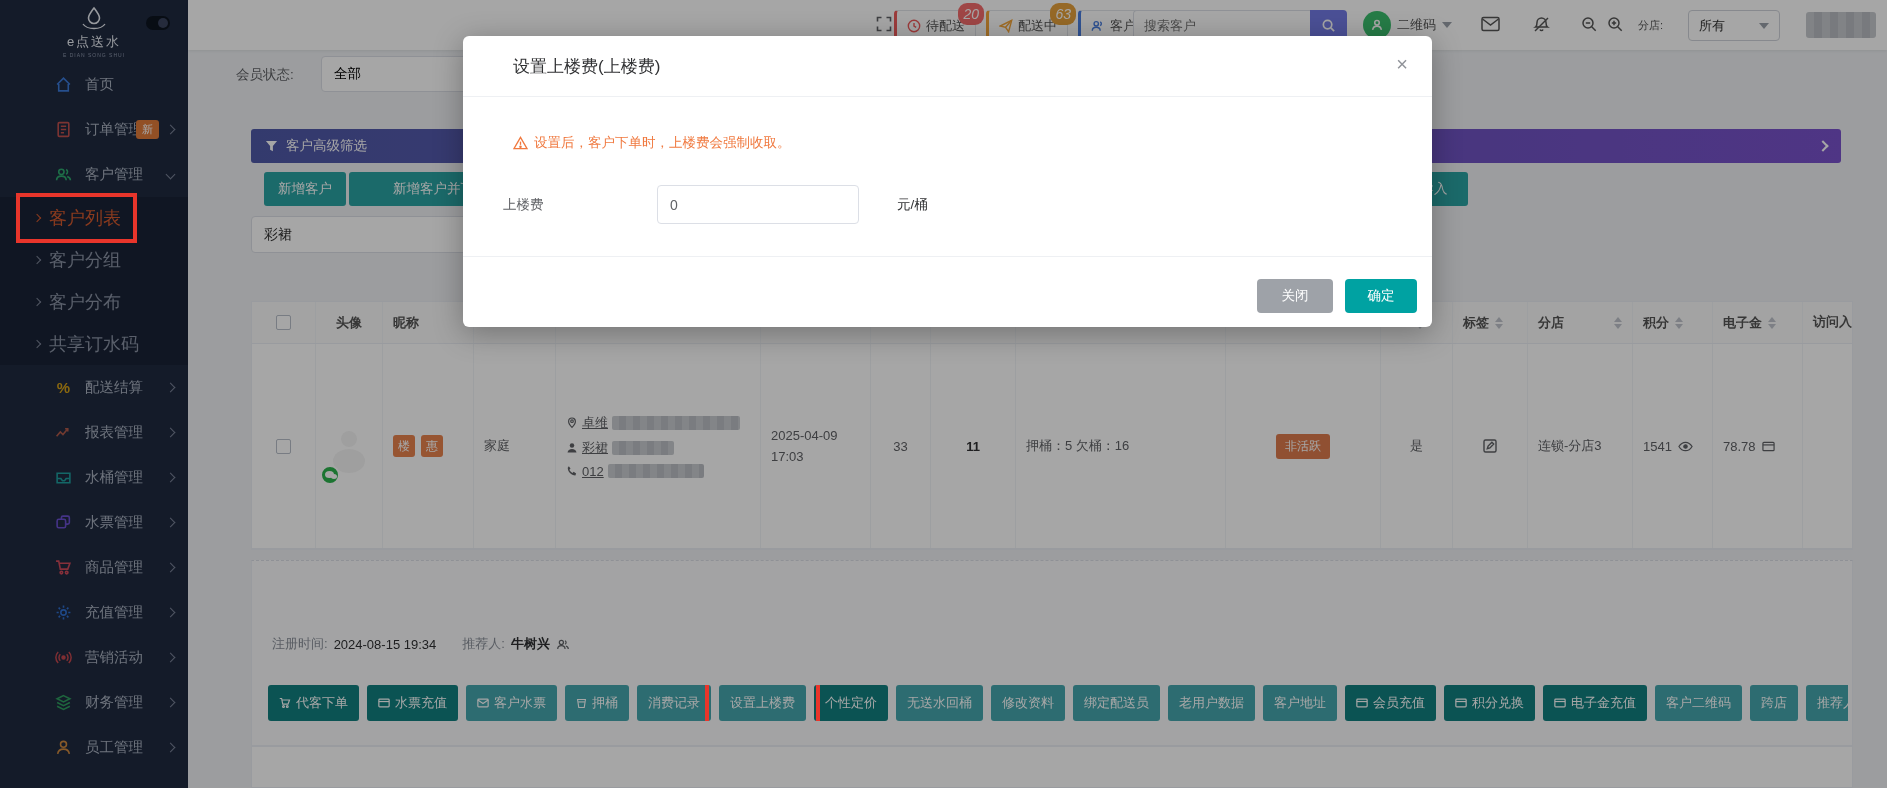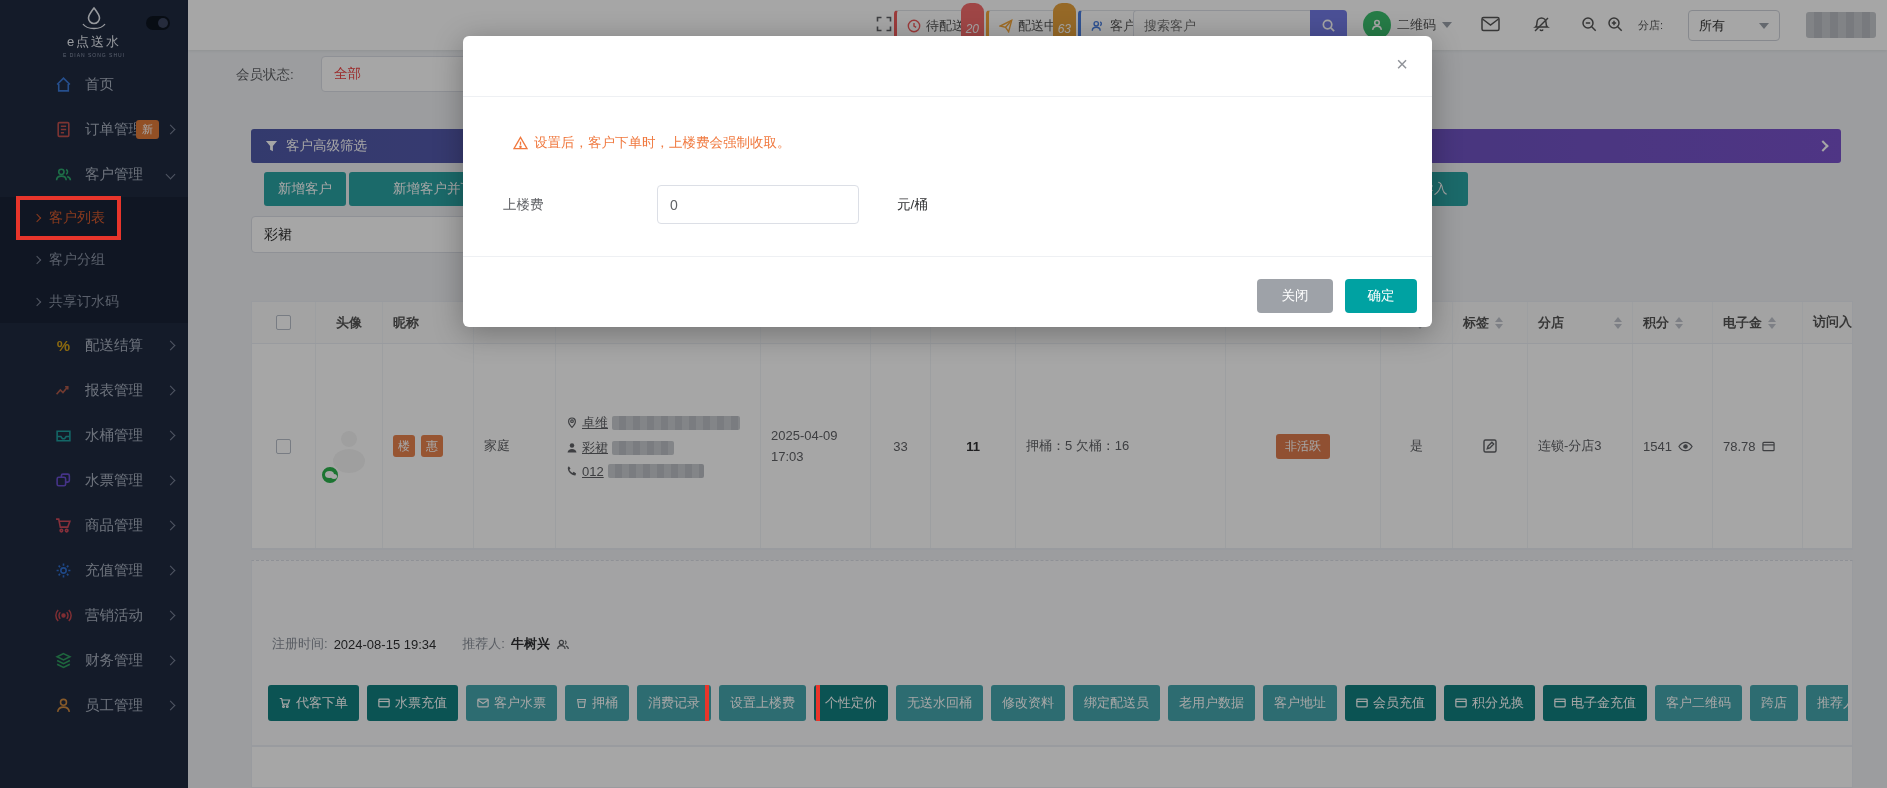--- a/index.html
+++ b/index.html
@@ -17,57 +17,57 @@
   .collapse-pill { position:absolute; right:18px; top:16px; width:24px; height:14px; border-radius:8px; background:#0d1420; }
   .collapse-pill::after { content:""; position:absolute; right:2px; top:2px; width:10px; height:10px; border-radius:50%; background:#39435c; }
   .menu { position:absolute; top:62px; left:0; right:0; }
   .mi { position:relative; display:flex; align-items:center; height:45px; padding:0 14px 0 20px; color:#aab2c0; font-size:14.5px; cursor:pointer;margin-left:35px; }
   .mi .ic { width:17px; height:17px; margin-right:13px; flex:none; }
   .mi .lbl { flex:1 1 auto; white-space:nowrap; overflow:hidden; }
   .mi .badge-new { background:#e07b3a; color:#fff; font-size:11px; padding:2px 6px; border-radius:3px; margin-right:8px; }
   .chev { width:7px; height:7px; border-right:1.6px solid #7c8598; border-bottom:1.6px solid #7c8598; flex:none; }
   .chev.r { transform:rotate(-45deg); }
   .chev.d { transform:rotate(45deg); }
-  .smi { position:relative; display:flex; align-items:center; height:42px; padding-left:34px; color:#8a93a5; font-size:14px; cursor:pointer; background:#1a2336; }
+  .smi { position:relative; display:flex; align-items:center; height:42px; padding-left:34px; color:#8a93a5; font-size:18px; cursor:pointer; background:#1a2336; }
   .smi .sub-wrap { position:relative; display:flex; align-items:center; }
   .smi .chr { width:6px; height:6px; border-right:1.5px solid #7c8598; border-bottom:1.5px solid #7c8598; transform:rotate(-45deg); margin-right:9px; flex:none; }
   .smi.active { color:#d65a2e; }
   .smi.active .chr { border-color:#d65a2e; }
   .red-target-1::after { content:""; position:absolute; left:-18px; right:-16px; top:-13px; bottom:-13px; border:4px solid #e8352b; z-index:200; pointer-events:none; }
   .col-blue{color:#3b7ad9} .col-red{color:#c0504d} .col-green{color:#2eaa6e} .col-yellow{color:#d4a017}
   .col-rust{color:#b05a4a} .col-teal{color:#1f9e9e} .col-purple{color:#6a4fd0} .col-crimson{color:#d04a5a}
   .col-blue2{color:#2f6fd0} .col-pink{color:#c5484f} .col-green2{color:#2f9e5f} .col-orange{color:#d08a3f}
   .pct { font-size:15px; font-weight:bold; width:17px; text-align:center; }
 
   
   .topbar { position:absolute; left:188px; top:0; width:1699px; height:50px; background:#fff; box-shadow:0 1px 3px rgba(0,0,0,.08); }
   .fs-icon { position:absolute; left:688px; top:16px; color:#606266; }
   .qgroup { position:absolute; left:706px; top:10px; display:flex; gap:10px; }
   .qbtn { position:relative; display:flex; align-items:center; gap:5px; height:31px; padding:0 10px; background:#fff; border:1px solid #e0e3e8; border-radius:4px; font-size:13px; color:#555; cursor:pointer; }
   .qbtn.bl-red{border-left:3px solid #f05b5b} .qbtn.bl-orange{border-left:3px solid #f5a73b} .qbtn.bl-blue{border-left:3px solid #4a7fe0}
-  .qbadge { position:absolute; top:-8px; right:-9px; color:#fff; font-size:12px; line-height:1; padding:20px 5px; border-radius:9px; }
+  .qbadge { position:absolute; top:-8px; right:-9px; color:#fff; font-size:14px; line-height:1; padding:4px 5px; border-radius:9px; }
   .qbadge.red{background:#f56c6c} .qbadge.orange{background:#e6a23c}
   .searchbox { position:absolute; left:945px; top:10px; display:flex; }
   .searchbox input { width:177px; height:31px; border:1px solid #dcdfe6; border-right:none; border-radius:4px 0 0 4px; padding:0 10px; font-size:13px; color:#606266; outline:none; }
   .searchbox .sbtn { width:37px; height:31px; background:#747ce6; border:none; border-radius:0 4px 4px 0; cursor:pointer; display:flex; align-items:center; justify-content:center; }
   .usermenu { position:absolute; left:1175px; top:11px; display:flex; align-items:center; gap:6px; cursor:pointer; }
   .avatar { width:28px; height:28px; border-radius:50%; background:#3bbf6e; display:flex; align-items:center; justify-content:center; color:#fff; font-size:13px; }
   .usermenu .uname { font-size:13px; color:#555; }
   .hicon { position:absolute; top:16px; color:#555; cursor:pointer; }
   .branch-label { position:absolute; left:1450px; top:18px; font-size:11px; color:#555; }
   .branch-select { position:absolute; left:1500px; top:10px; width:92px; height:31px; border:1px solid #cfd3da; border-radius:4px; background:#fff; display:flex; align-items:center; padding:0 10px; font-size:13px; color:#333; cursor:pointer; }
   .caret { width:0; height:0; border-left:5px solid transparent; border-right:5px solid transparent; border-top:6px solid #9aa0aa; margin-left:auto; }
   .blurblock { position:absolute; left:1618px; top:12px; width:70px; height:26px; border-radius:3px;
     background:repeating-linear-gradient(90deg,#c6c9ce 0 8px,#b9bcc2 8px 16px); }
   .blur { display:inline-block; vertical-align:middle; border-radius:2px; height:14px;
     background:repeating-linear-gradient(90deg,#c9ccd1 0 7px,#bcbfc5 7px 14px); }
 
   
   .member-label { position:absolute; left:236px; top:66px; font-size:13.5px; color:#606266; }
-  .member-select { position:absolute; left:321px; top:56px; width:205px; height:36px; background:#fff; border:1px solid #dcdfe6; border-radius:4px; display:flex; align-items:center; padding:0 12px; font-size:13.5px; color:#ef4444; cursor:pointer; }
+  .member-select { position:absolute; left:321px; top:56px; width:205px; height:36px; background:#fff; border:1px solid #dcdfe6; border-radius:4px; display:flex; align-items:center; padding:0 12px; font-size:13.5px; color:#000000; cursor:pointer; }
   .adv-bar { position:absolute; left:251px; top:129px; width:1590px; height:34px; border-radius:3px; background:linear-gradient(90deg,#4f5aa8,#7a52cc); display:flex; align-items:center; padding:0 14px; color:#fff; font-size:13.5px; cursor:pointer; }
   .adv-bar .funnel { margin-right:8px; }
   .adv-bar .achev { margin-left:auto; width:8px; height:8px; border-right:2px solid #fff; border-bottom:2px solid #fff; transform:rotate(-45deg); }
   .btn-teal { position:absolute; top:172px; height:34px; background:#2aa3a3; color:#fff; border:none; border-radius:3px; font-size:13.5px; padding:0 14px; cursor:pointer; }
   .btn-add { left:264px; } .btn-add-order { left:349px;padding-left:44px; } .btn-import { left:1400px; width:68px; }
   .tag-input { position:absolute; left:251px; top:216px; width:275px; height:37px; background:#fff; border:1px solid #dcdfe6; border-radius:4px; padding:0 12px; font-size:14px; color:#333; outline:none; }
 
   
   .table { position:absolute; left:251px; top:301px; width:1602px; background:#fff; border:1px solid #ebeef5; overflow:hidden; }
   .trh { display:flex; height:42px; background:#fafafa; border-bottom:1px solid #ebeef5; }
@@ -181,20 +181,24 @@
           <i class="chr"></i>
           <span>客户列表</span>
         </span>
       </div>
       <div class="smi">
         <i class="chr"></i>
         <span>客户分组</span>
       </div>
       <div class="smi">
         <i class="chr"></i>
+        <span>客户分布</span>
+      </div>
+      <div class="smi">
+        <i class="chr"></i>
         <span>共享订水码</span>
       </div>
       <div class="mi">
         <span class="ic col-yellow pct">%</span>
         <span class="lbl">配送结算</span>
         <i class="chev r"></i>
       </div>
       <div class="mi">
         <span class="ic col-rust">
             <svg width="17" height="17" viewBox="0 0 16 16" fill="none" stroke="currentColor" stroke-width="1.5">
@@ -650,20 +654,21 @@
       <button class="abtn">
           <span>推荐人员</span>
         </button>
     </div>
   </div>
   <div class="bottom-row"></div>
 
   <div class="dim"></div>
   <div class="modal">
     <div class="m-head">
+      <span class="m-title">设置上楼费(上楼费)</span>
       <span class="m-close">×</span>
     </div>
     <div class="m-warn">
       <span>
           <svg width="15" height="14" viewBox="0 0 16 15" fill="none" stroke="#f0793f" stroke-width="1.4">
             <path d="M8 1.5 15 13.5H1z"></path>
             <path d="M8 6v3.5"></path>
             <circle cx="8" cy="11.5" r=".7" fill="#f0793f"></circle>
           </svg>
         </span>

